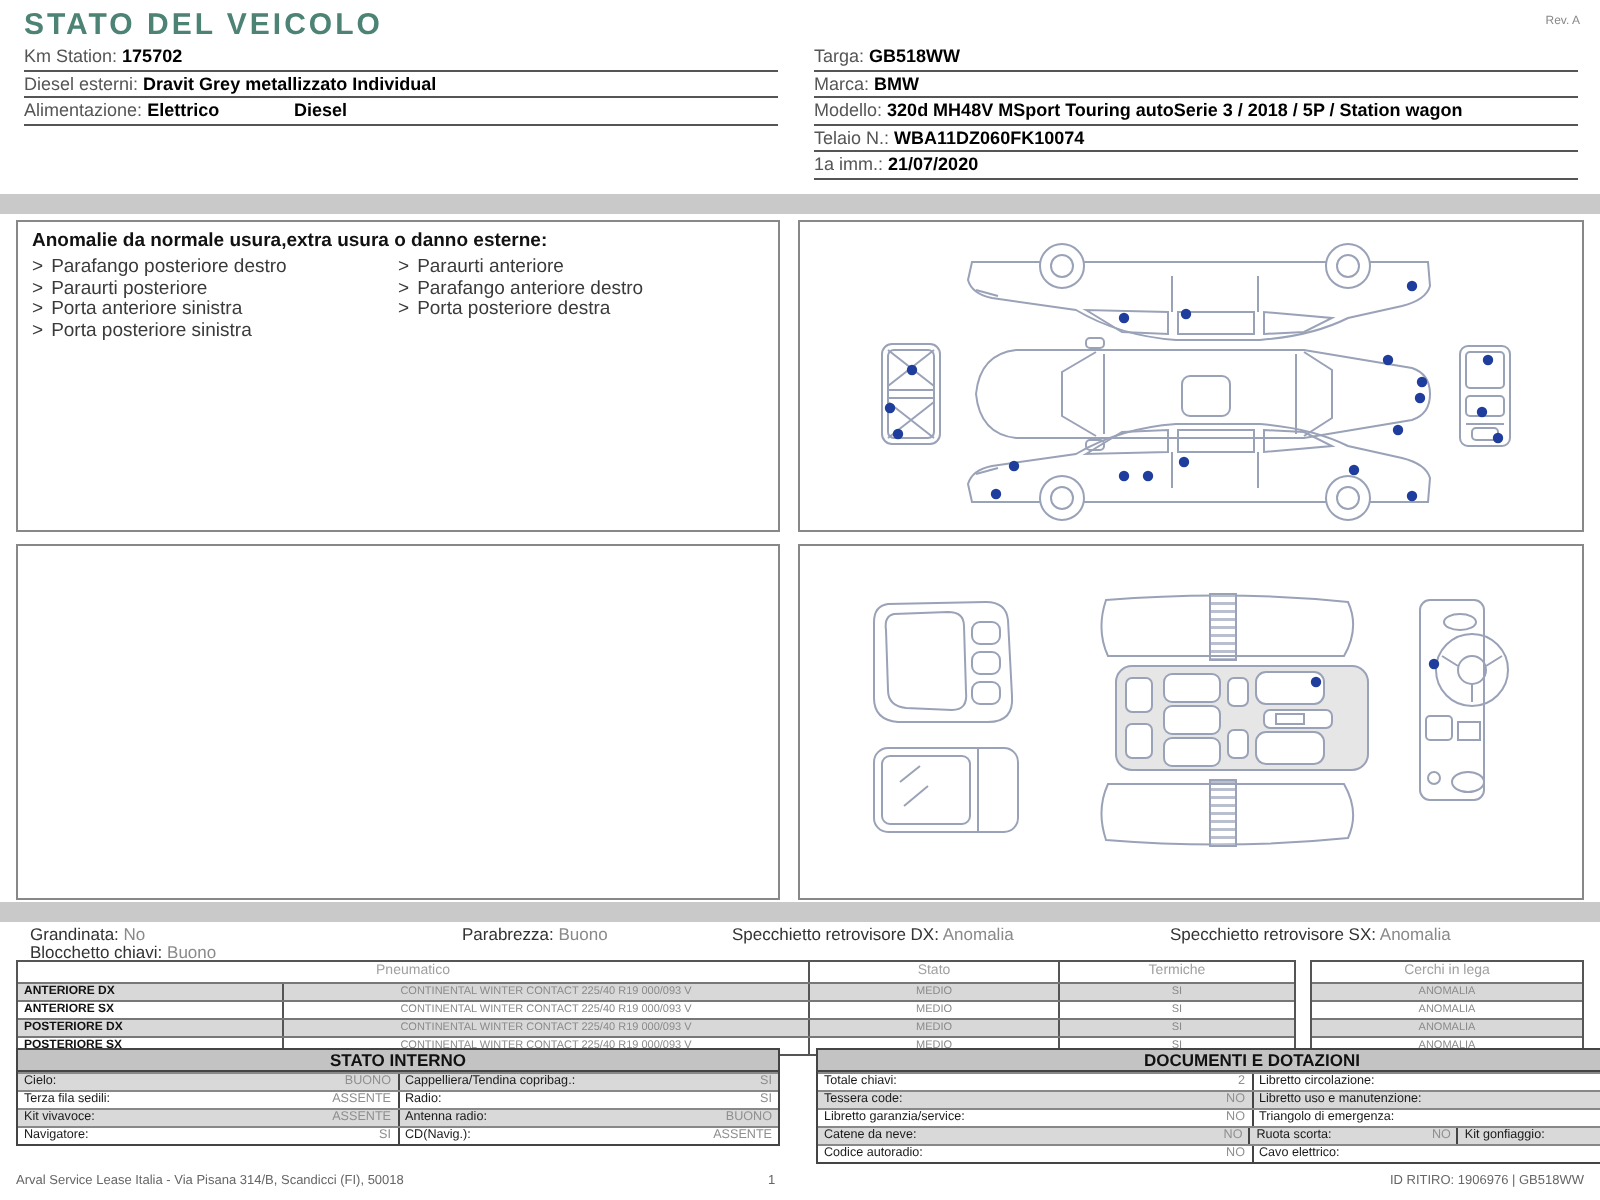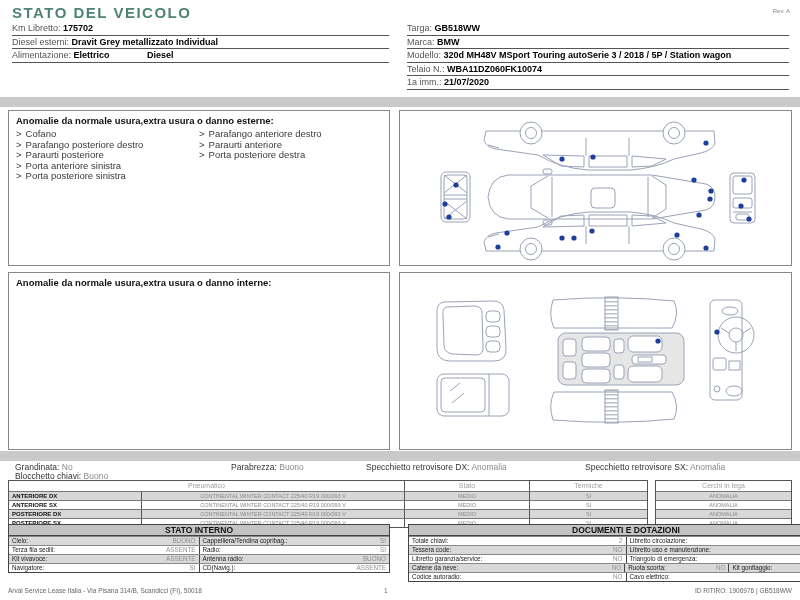--- a/index.html
+++ b/index.html
@@ -70,21 +70,21 @@
 </head>
 <body>
 
 <div id="page">
 
   <div class="doc-title">STATO DEL VEICOLO</div>
   <div class="rev">Rev. A</div>
 
   <div class="hdr-col left">
     <div class="hdr-row">
-      <span>Km Libretto:</span>
+      <span>Km Station:</span>
       <b>175702</b>
     </div>
     <div class="hdr-row">
       <span>Diesel esterni:</span>
       <b>Dravit Grey metallizzato Individual</b>
     </div>
     <div class="hdr-row">
       <span>Alimentazione:</span>
       <b>Elettrico</b>
       <b class="val2">Diesel</b>
@@ -113,29 +113,28 @@
       <b>21/07/2020</b>
     </div>
   </div>
 
   <div class="graybar" style="top:97px"></div>
 
   <div class="panel" style="left:8px;top:110px;width:382px;height:156px">
     <div class="ptitle">Anomalie da normale usura,extra usura o danno esterne:</div>
     <div class="dmg-cols">
       <div class="dmg-col">
-        <div class="dmg-item"><span class="bul">&gt;</span><span>Cofano</span></div>
         <div class="dmg-item"><span class="bul">&gt;</span><span>Parafango posteriore destro</span></div>
         <div class="dmg-item"><span class="bul">&gt;</span><span>Paraurti posteriore</span></div>
         <div class="dmg-item"><span class="bul">&gt;</span><span>Porta anteriore sinistra</span></div>
         <div class="dmg-item"><span class="bul">&gt;</span><span>Porta posteriore sinistra</span></div>
       </div>
       <div class="dmg-col">
+        <div class="dmg-item"><span class="bul">&gt;</span><span>Paraurti anteriore</span></div>
         <div class="dmg-item"><span class="bul">&gt;</span><span>Parafango anteriore destro</span></div>
-        <div class="dmg-item"><span class="bul">&gt;</span><span>Paraurti anteriore</span></div>
         <div class="dmg-item"><span class="bul">&gt;</span><span>Porta posteriore destra</span></div>
       </div>
     </div>
   </div>
 
   <div class="panel" style="left:399px;top:110px;width:393px;height:156px">
     <svg width="391" height="154" viewBox="0 0 391 154">
       <defs>
         <g id="sidecar" stroke="#9aa2b8" fill="none" stroke-width="1">
           <path d="M86,140 L84,131 Q86,124 96,122 L138,116 Q160,103 188,101 L230,101 Q256,103 274,112 L301,118 Q313,121 315,128 L314,140 Z"></path>
@@ -206,21 +205,20 @@
         <circle cx="162" cy="127" r="2.6"></circle>
         <circle cx="174" cy="127" r="2.6"></circle>
         <circle cx="192" cy="120" r="2.6"></circle>
         <circle cx="277" cy="124" r="2.6"></circle>
         <circle cx="306" cy="137" r="2.6"></circle>
       </g>
     </svg>
   </div>
 
   <div class="panel" style="left:8px;top:272px;width:382px;height:178px">
-    <div class="ptitle">Anomalie da normale usura,extra usura o danno interne:</div>
   </div>
 
   <div class="panel" style="left:399px;top:272px;width:393px;height:178px">
     <svg width="391" height="176" viewBox="0 0 391 176">
 
       <g stroke="#9aa2b8" fill="none" stroke-width="1">
         <path d="M44,29 Q37,30 37,38 L37,76 Q37,87 49,88 L94,88 Q107,88 106,75 L104,37 Q103,28 93,28 Z"></path>
         <path d="M47,34 Q42,35 43,42 L44,72 Q44,80 53,81 L76,82 Q84,82 83,73 L82,40 Q82,33 74,33 Z"></path>
         <rect x="86" y="38" width="14" height="11" rx="4"></rect>
         <rect x="86" y="53" width="14" height="11" rx="4"></rect>

